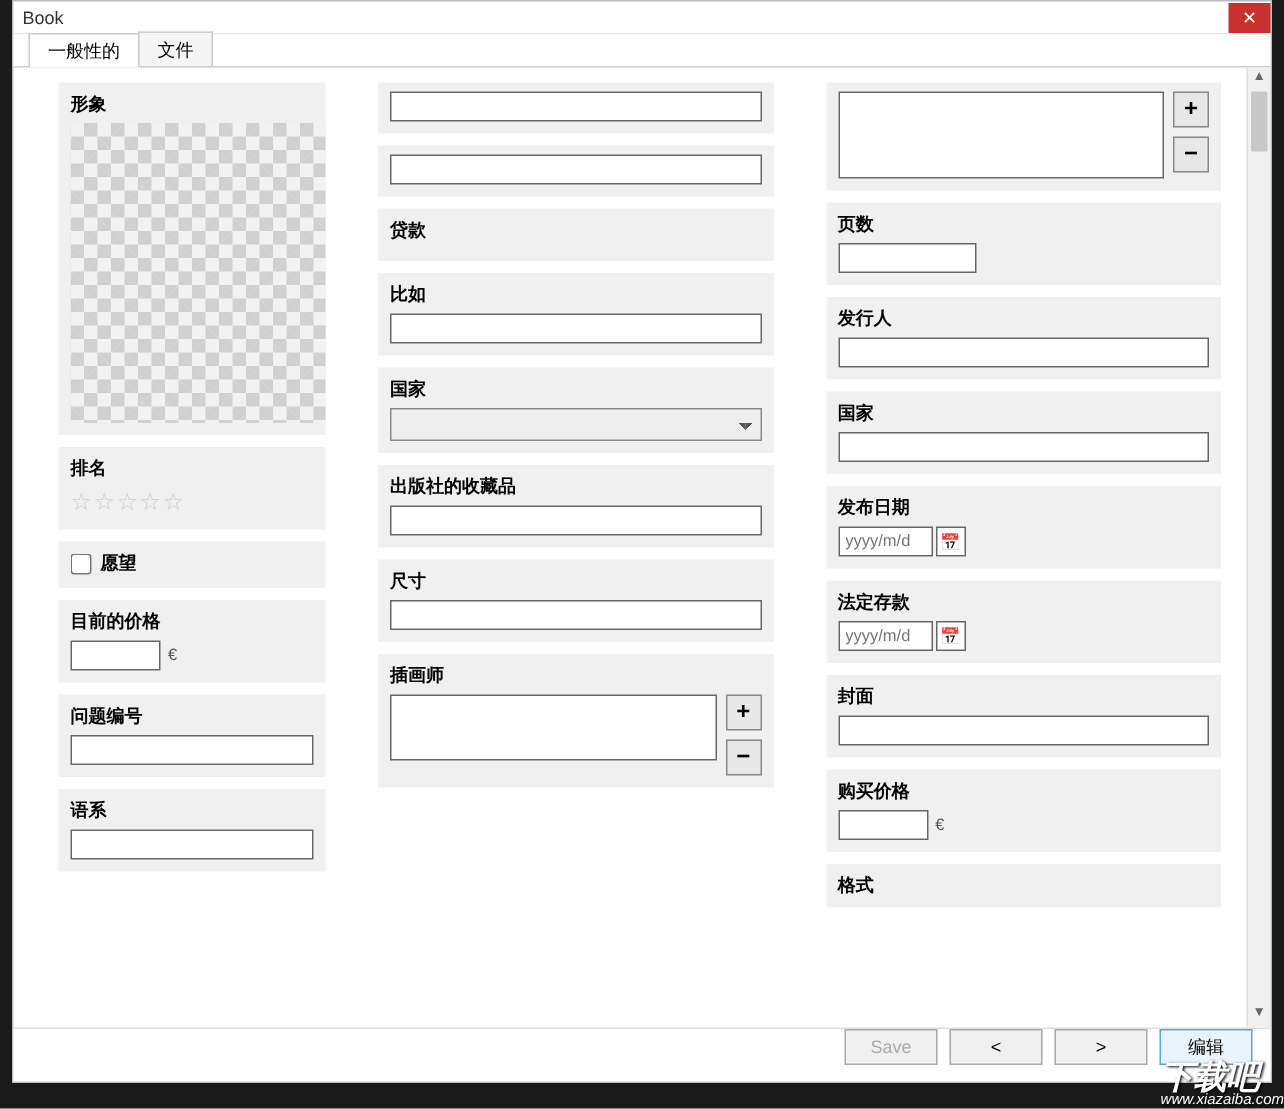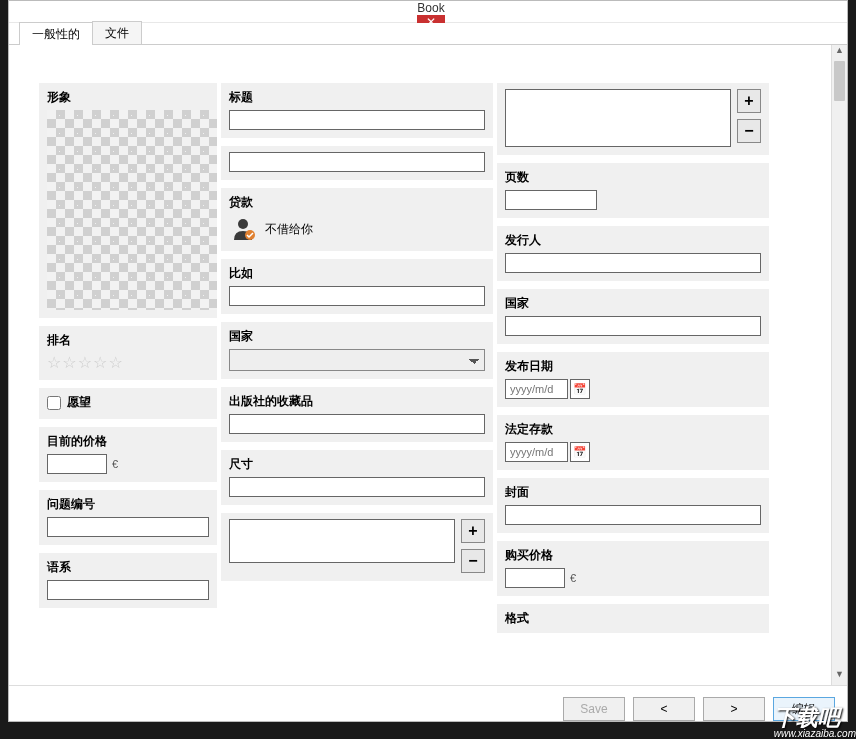--- a/index.html
+++ b/index.html
@@ -18,21 +18,20 @@
   width: 840px; height: 722px;
   background: #fff;
   border: 1px solid #bbb;
   display: flex; flex-direction: column;
 }
 .titlebar {
   height: 22px;
   display: flex; align-items: center;
   padding: 0 0 0 6px;
   border-bottom: 1px solid #e8e8e8;
-  flex-direction: column;
 }
 .titlebar .title { font-size: 12px; color: #333; flex: 1; }
 .close-btn {
   width: 28px; height: 20px;
   background: #c93030;
   color: #fff;
   display: flex; align-items: center; justify-content: center;
   cursor: pointer; font-size: 12px;
 }
 .tabstrip {
@@ -62,21 +61,21 @@
   overflow-y: auto;
   padding: 10px 15px 10px 30px;
 }
 .scrollbar {
   position: absolute; right: 0; top: 0; bottom: 0;
   width: 16px; background: #f0f0f0;
   border-left: 1px solid #ddd;
 }
 .scroll-arrow { height: 16px; text-align: center; font-size: 9px; color: #666; background: #f0f0f0;}
 .scroll-thumb { position: absolute; left: 2px; right: 2px; top: 16px; height: 40px; background: #c8c8c8; border-radius: 1px;}
-.columns { display: flex; gap: 4px; margin-top: 28px; }
+.columns { display: flex; gap: 35px; }
 .col { display: flex; flex-direction: column; gap: 8px; }
 .col1 { width: 178px; }
 .col2 { width: 272px; }
 .col3 { width: 272px; }
 .group {
   background: #f0f0f0;
   padding: 6px 8px 8px;
 }
 .group-label {
   font-size: 12px;
@@ -146,21 +145,21 @@
 }
 .loan-icon svg { display:block; }
 .date-input { width: 63px; height: 20px; border: 1px solid #666; font-size: 11px; color: #888; padding: 0 4px; }
 .cal-icon {
   width: 20px; height: 20px; border: 1px solid #666; background: #fff;
   display:flex; align-items:center; justify-content:center; font-size:11px;
 }
 .footer {
   height: 36px;
   border-top: 1px solid #ddd;
-  display: flex; align-items: flex-end; justify-content: flex-end;
+  display: flex; align-items: flex-start; justify-content: flex-end;
   gap: 8px; padding: 0 12px;
   background: #fff;
 }
 .btn {
   height: 24px; min-width: 62px;
   border: 1px solid #aaa;
   background: #f0f0f0;
   font-size: 12px; font-family: inherit;
   cursor: pointer;
   padding: 0 14px;
@@ -224,57 +223,46 @@
             <input class="txt-input" style="">
           </div>
           <div class="group">
             <span class="group-label">语系</span>
             <input class="txt-input" style="">
           </div>
         </div>
 
         <div class="col col2">
           <div class="group">
-            <span class="group-label">标题</span>
             <input class="txt-input" style="">
           </div>
           <div class="group">
             <input class="txt-input" style="">
           </div>
           <div class="group">
             <span class="group-label">贷款</span>
-            <div class="loan-row">
-              <span class="loan-icon">
-                <svg width="26" height="26" viewBox="0 0 26 26">
-                  <circle cx="13" cy="8" r="5" fill="#3a3a3a"></circle>
-                  <path d="M4 24 Q4 15 13 15 Q22 15 22 24 Z" fill="#3a3a3a"></path>
-                  <circle cx="20" cy="19" r="5" fill="#e08030"></circle>
-                  <path d="M17 19 l2 2 l4 -4" stroke="#fff" stroke-width="1.5" fill="none"></path>
-                </svg>
-              </span>
-              <span>不借给你</span>
-            </div>
           </div>
           <div class="group">
             <span class="group-label">比如</span>
             <input class="txt-input" style="">
           </div>
           <div class="group">
             <span class="group-label">国家</span>
             <select class="select"></select>
           </div>
           <div class="group">
             <span class="group-label">出版社的收藏品</span>
             <input class="txt-input" style="">
           </div>
           <div class="group">
             <span class="group-label">尺寸</span>
             <input class="txt-input" style="">
           </div>
           <div class="group">
+            <span class="group-label">插画师</span>
             <div class="row-with-btns">
               <textarea class="txt-area grow" rows="3" style=""></textarea>
               <div class="btn-stack">
                 <div class="sq-btn">
                     <span>+</span>
                   </div>
                 <div class="sq-btn">
                     <span>−</span>
                   </div>
               </div>

